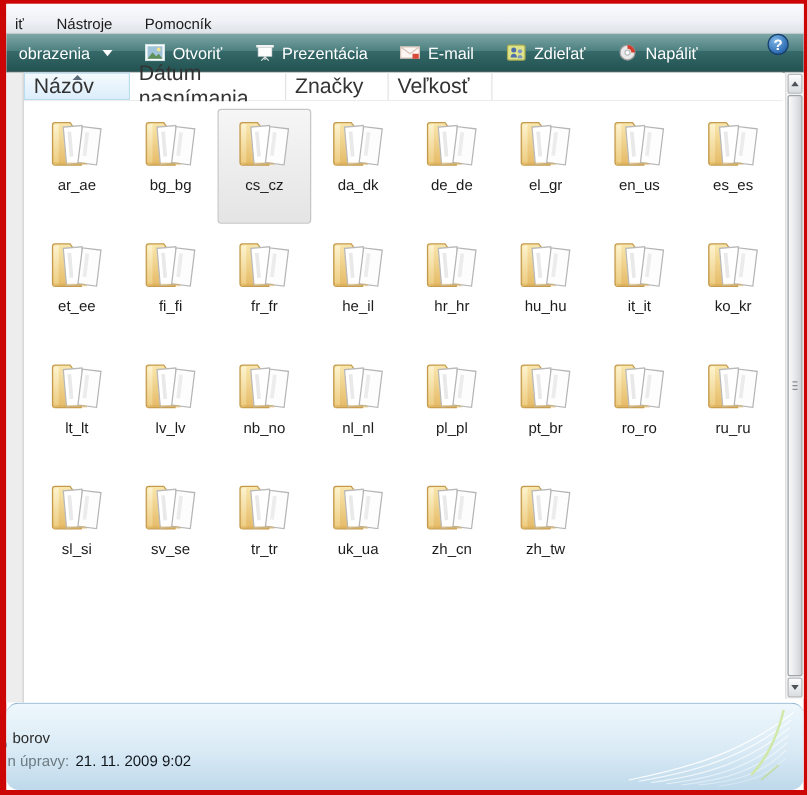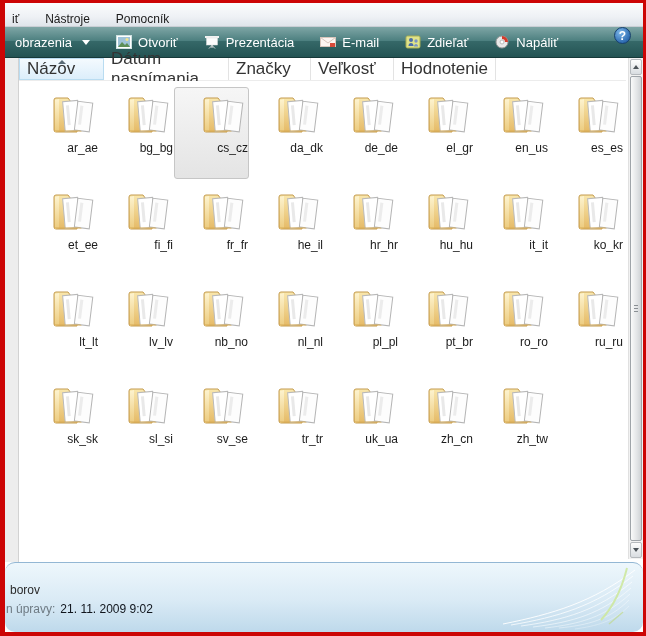--- a/index.html
+++ b/index.html
@@ -43,21 +43,21 @@
   
   .left-strip { position:absolute; left:0; top:55px; width:14px; bottom:70px;
                 background:#ededed; border-right:1px solid #d2d2d2; }
   .stray-mark { position:absolute; left:-2px; top:540px; width:14px; height:3px;
                 background:#1f3864; transform:rotate(38deg); }
 
   
   .content { position:absolute; left:15px; top:78px; right:17px; bottom:73px; background:#fff; overflow:hidden; }
   .grid { position:absolute; left:4px; top:6px; display:grid;
           grid-template-columns:repeat(8,75px); grid-auto-rows:97px; }
-  .cell { width:75px; height:92px; display:flex; flex-direction:column; align-items:flex-end;
+  .cell { width:75px; height:92px; display:flex; flex-direction:column; align-items:center;
           padding-top:3px; border-radius:3px; border:1px solid transparent; }
   .cell.selected { background:linear-gradient(#f6f6f6,#e4e4e4); border:1px solid #c6c6c6; }
   .cell .icon-box { width:48px; height:46px; }
   .cell .lbl { margin-top:4px; font-size:12px; color:#1c1c1c; white-space:nowrap; }
   .file-thumb { width:46px; height:36px; margin-top:6px;
                 background:linear-gradient(135deg,#fbfbfb,#e8e8e8);
                 border:1px solid #ababab; box-shadow:inset 0 0 0 1px #fff; position:relative; }
   .file-thumb:before { content:""; position:absolute; left:3px; top:3px; width:6px; height:2px;
                        background:#bdbdbd; box-shadow:0 3px 0 #d6d6d6; }
 
@@ -191,23 +191,20 @@
     </div>
     <div class="colh" style="width:125px">
       <span>Dátum nasnímania</span>
     </div>
     <div class="colh" style="width:82px">
       <span>Značky</span>
     </div>
     <div class="colh" style="width:83px">
       <span>Veľkosť</span>
     </div>
-    <div class="colh" style="width:102px">
-      <span>Hodnotenie</span>
-    </div>
     <div class="colh colh-fill"></div>
   </div>
 
   <div class="left-strip">
     <span class="stray-mark"></span>
   </div>
 
   <div class="content">
     <div class="grid" id="grid">
 
@@ -395,28 +392,20 @@
       </div>
       <div class="lbl">ro_ro</div>
     </div>
         <div class="cell">
       <div class="icon-box">
         <svg width="48" height="46">
               <use href="#folder-sym"></use>
             </svg>
       </div>
       <div class="lbl">ru_ru</div>
-    </div>
-        <div class="cell">
-      <div class="icon-box">
-        <svg width="48" height="46">
-              <use href="#folder-sym"></use>
-            </svg>
-      </div>
-      <div class="lbl">sk_sk</div>
     </div>
         <div class="cell">
       <div class="icon-box">
         <svg width="48" height="46">
               <use href="#folder-sym"></use>
             </svg>
       </div>
       <div class="lbl">sl_si</div>
     </div>
         <div class="cell">

